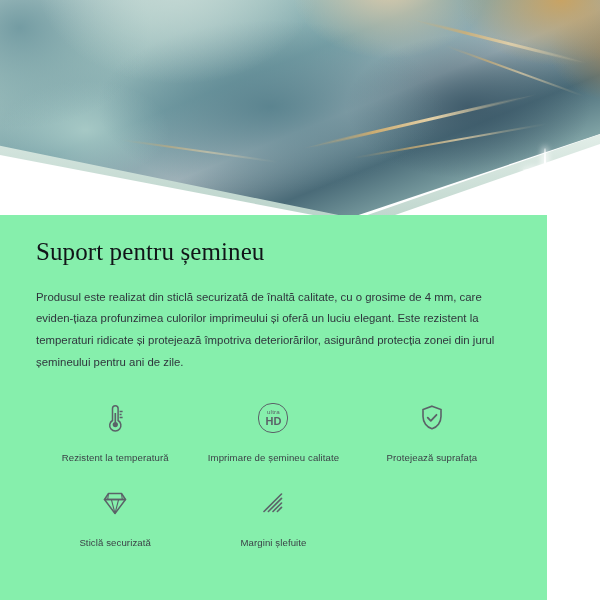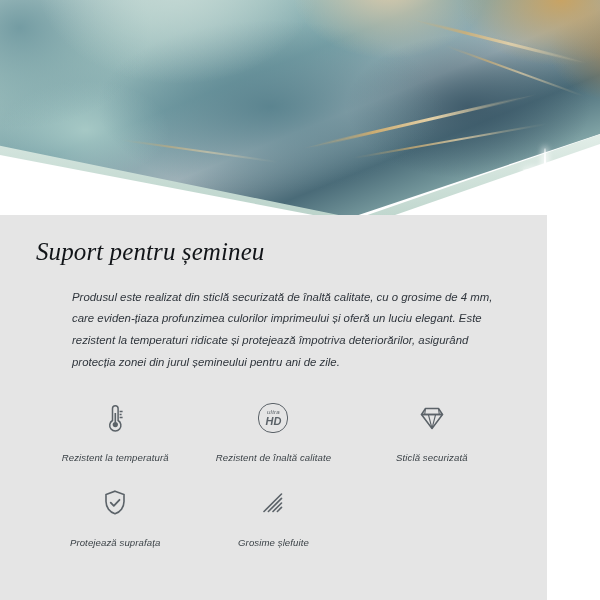--- a/index.html
+++ b/index.html
@@ -2,21 +2,21 @@
 <html><head>
 <meta charset="utf-8">
 <style>
   * { box-sizing: border-box; margin: 0; padding: 0; }
   html, body {
     width: 600px; height: 600px;
     background: #ffffff;
     font-family: "Liberation Sans", sans-serif;
     overflow: hidden;
   }
-  .page { position: relative; width: 547px; height: 600px; background: #e5e5e5; font-style: italic; }
+  .page { position: relative; width: 547px; height: 600px; background: #86efac; }
 
   
   .hero {
     position: relative;
     width: 600px; height: 215px;
     overflow: hidden;
     background: #ffffff;
   }
   .hero-sheet {
     position: absolute; left: -20px; top: -14px;
@@ -80,21 +80,20 @@
     color: #111418;
     letter-spacing: .1px;
   }
   h1.title .line2 { display: block; }
   p.body {
     margin-top: 17px;
     font-size: 11.4px;
     line-height: 1.92;
     color: #2f353c;
     max-width: 530px;
-    margin-left: 36px;
   }
 
   
   .features {
     margin-top: 22px;
     display: grid;
     grid-template-columns: repeat(3, 1fr);
     row-gap: 18px;
   }
   .feature {
@@ -161,52 +160,52 @@
         <span class="caption">Rezistent la temperatură</span>
       </div>
 
       <div class="feature">
         <span class="glyph">
           <span class="hd-box">
             <span class="u">ultra</span>
             <span class="hd">HD</span>
           </span>
         </span>
-        <span class="caption">Rezistent de înaltă calitate</span>
+        <span class="caption">Imprimare de șemineu calitate</span>
+      </div>
+
+      <div class="feature">
+        <span class="glyph">
+          <svg width="34" height="34" viewBox="0 0 34 34" fill="none" stroke="#5b6268" stroke-width="1.6">
+            <path d="M17 5.2l9 3.3v7.1c0 5.6-3.7 10.6-9 12.2-5.3-1.6-9-6.6-9-12.2V8.5l9-3.3z"></path>
+            <path d="M12.7 16.6l3.1 3.2 5.7-6" stroke-width="1.8" stroke-linecap="round" stroke-linejoin="round"></path>
+          </svg>
+        </span>
+        <span class="caption">Protejează suprafața</span>
       </div>
 
       <div class="feature">
         <span class="glyph">
           <svg width="34" height="34" viewBox="0 0 34 34" fill="none" stroke="#5b6268" stroke-width="1.5" stroke-linejoin="round">
             <path d="M6.5 13.5h21L17 27.5 6.5 13.5z"></path>
             <path d="M10.5 7.5h13l4 6h-21l4-6z"></path>
             <path d="M10.5 7.5l-.8 6M23.5 7.5l.8 6M17 27.5l-3.6-14M17 27.5l3.6-14" stroke-width="1.1"></path>
           </svg>
         </span>
         <span class="caption">Sticlă securizată</span>
-      </div>
-
-      <div class="feature">
-        <span class="glyph">
-          <svg width="34" height="34" viewBox="0 0 34 34" fill="none" stroke="#5b6268" stroke-width="1.6">
-            <path d="M17 5.2l9 3.3v7.1c0 5.6-3.7 10.6-9 12.2-5.3-1.6-9-6.6-9-12.2V8.5l9-3.3z"></path>
-            <path d="M12.7 16.6l3.1 3.2 5.7-6" stroke-width="1.8" stroke-linecap="round" stroke-linejoin="round"></path>
-          </svg>
-        </span>
-        <span class="caption">Protejează suprafața</span>
       </div>
 
       <div class="feature">
         <span class="glyph">
           <svg width="34" height="34" viewBox="0 0 34 34" fill="none" stroke="#5b6268" stroke-width="1.6" stroke-linecap="round">
             <path d="M8 25.5L25.5 8"></path>
             <path d="M12.4 25.5L25.5 12.4"></path>
             <path d="M17 25.5L25.5 17"></path>
             <path d="M21.4 25.5l4.1-4.1"></path>
           </svg>
         </span>
-        <span class="caption">Grosime șlefuite</span>
+        <span class="caption">Margini șlefuite</span>
       </div>
 
 
     </div>
   </div>
 </div>
 
 </body></html>

